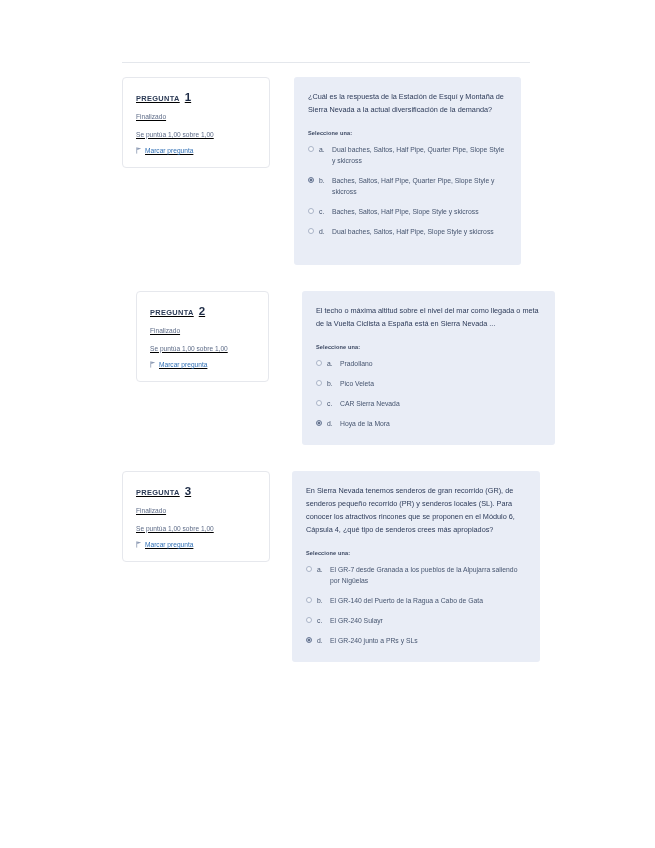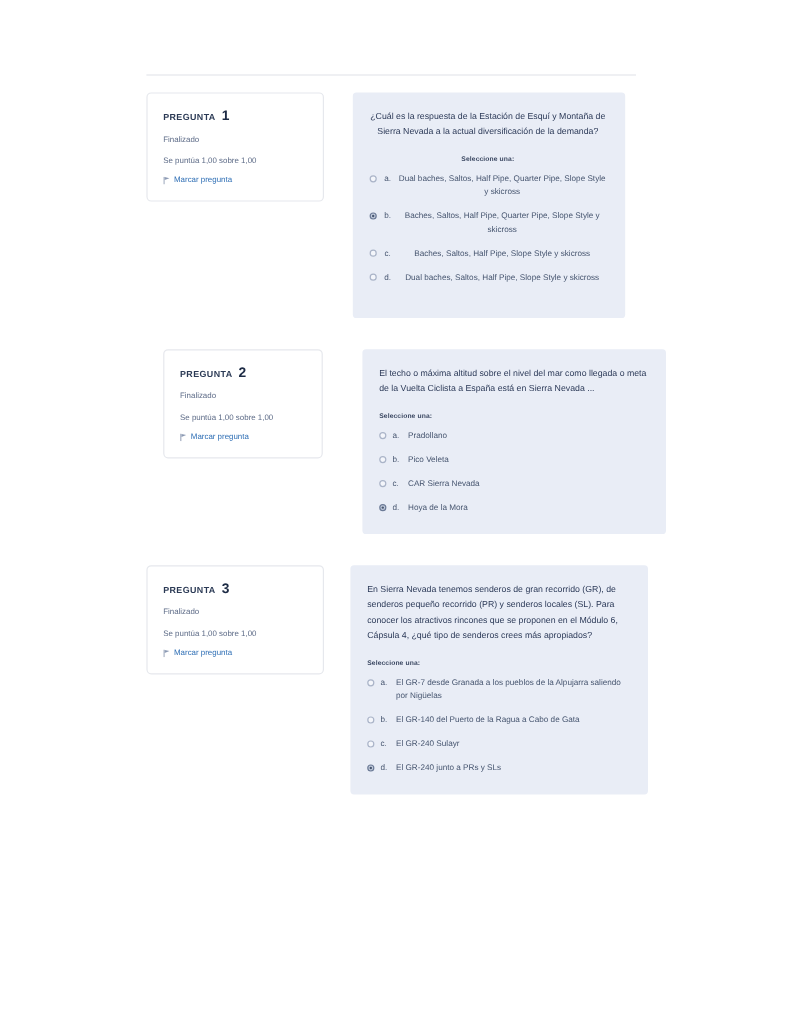--- a/index.html
+++ b/index.html
@@ -37,20 +37,21 @@
   .qblock.q2{margin-left:14px;}
   .qblock.q3{margin-left:0px;}
 
   .info-card{
     background:#ffffff;
     border:1px solid #e6e8ed;
     border-radius:4px;
     box-sizing:border-box;
     padding:13px 12px 13px 13px;
     flex:0 0 auto;
+    text-decoration:underline;
   }
   .info-card.w1{width:148px;}
   .info-card.w2{width:133px;}
   .info-card.w3{width:148px;}
 
   .qnum-line{
     display:flex;
     align-items:baseline;
     gap:5px;
     margin-bottom:9px;
@@ -94,21 +95,21 @@
   }
 
   
   .qpanel{
     background:#e9edf6;
     border-radius:3px;
     box-sizing:border-box;
     padding:14px 16px 16px 14px;
     flex:0 0 auto;
   }
-  .qpanel.p1{width:227px;min-height:188px;margin-left:24px;text-align:center;}
+  .qpanel.p1{width:227px;min-height:188px;margin-left:24px;}
   .qpanel.p2{width:253px;min-height:152px;margin-left:33px;}
   .qpanel.p3{width:248px;min-height:176px;margin-left:22px;}
 
   .qtext{
     font-size:7.3px;
     line-height:1.78;
     color:#2c3a58;
     margin:0 0 13px 0;
   }
   .select-label{

